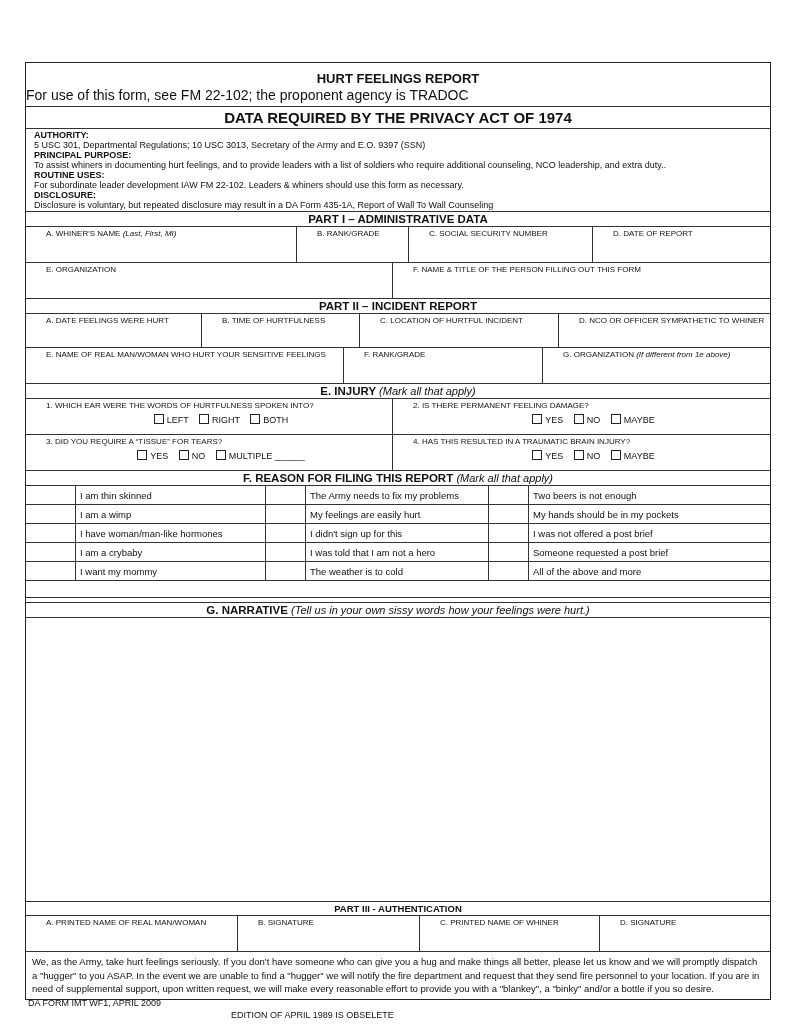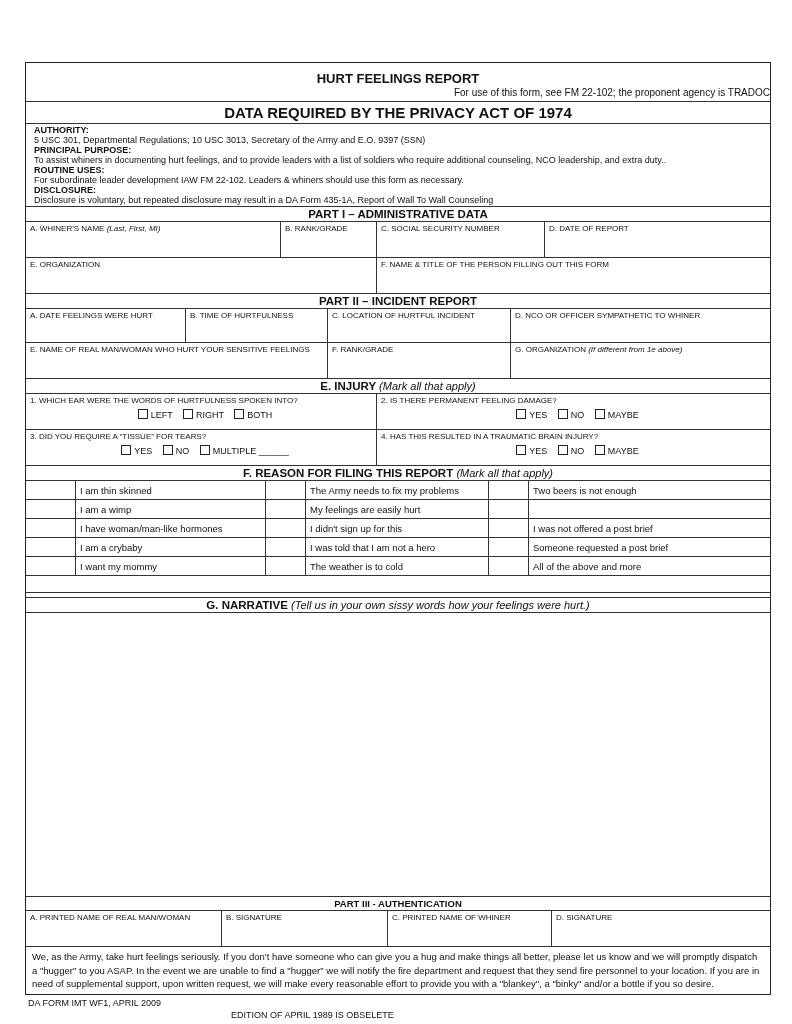--- a/index.html
+++ b/index.html
@@ -1,25 +1,25 @@
 <!DOCTYPE html>
 <html><head>
 <meta charset="utf-8">
 <style>
   html, body { margin: 0; padding: 0; background: #fff; }
   body { width: 792px; height: 1024px; position: relative; overflow: hidden; color: #111;
          font-family: "Liberation Sans", sans-serif; }
   .form { position: absolute; left: 25px; top: 62px; width: 744px; border: 1.5px solid #222; border-bottom: none; }
   .row { display: flex; border-bottom: 1.2px solid #333; box-sizing: border-box; }
-  .cell { box-sizing: border-box; border-right: 1.2px solid #333; padding: 2px 4px; font-size: 8px; text-transform: uppercase; position: relative; }
+  .cell { box-sizing: border-box; border-right: 1.2px solid #333; padding: 2px 4px; font-size: 8px; text-transform: uppercase; position: relative; margin-left: 16px; }
   .cell:last-child { border-right: none; }
   .sec-head { text-align: center; font-weight: bold; font-size: 11.5px; padding: 1px 0; border-bottom: 1.2px solid #333; }
   .sec-head i { font-weight: normal; font-size: 11px; }
   .title { text-align: center; font-weight: bold; font-size: 13px; padding-top: 8px; }
-  .subtitle { text-align: right; font-size: 10px; padding: 1px 0 3px; border-bottom: 1.2px solid #333; }
+  .subtitle { text-align: left; font-size: 14px; padding: 1px 0 3px; border-bottom: 1.2px solid #333; }
   .privacy-head { text-align: center; font-weight: bold; font-size: 15px; padding: 2px 0; border-bottom: 1.2px solid #333; }
   .privacy { font-size: 9px; padding: 1px 6px 1px 8px; border-bottom: 1.2px solid #333; line-height: 10px; }
   .privacy .pr { display: flex; flex-direction: column; }
   .privacy .lbl { width: 132px; font-weight: bold; flex: none; }
   .checks { text-align: center; font-size: 9px; margin-top: 4px; }
   .chk { display: inline-block; width: 8px; height: 8px; border: 1.2px solid #222; vertical-align: -1px; margin-right: 3px; margin-left: 8px; }
   .reason-row { display: flex; height: 18px; border-bottom: 1px solid #333; }
   .reason-box { width: 50px; border-right: 1.2px solid #333; box-sizing: border-box; }
   .reason-box.w { width: 40px; }
   .reason-txt { font-size: 9.5px; padding: 4px 4px 0; box-sizing: border-box; border-right: 1.2px solid #333; }
@@ -131,20 +131,21 @@
         <div class="reason-txt" style="width:183px">The Army needs to fix my problems</div>
       <div class="reason-box w"></div>
         <div class="reason-txt" style="flex:1">Two beers is not enough</div>
     </div>
     <div class="reason-row">
       <div class="reason-box"></div>
         <div class="reason-txt" style="width:190px">I am a wimp</div>
       <div class="reason-box w"></div>
         <div class="reason-txt" style="width:183px">My feelings are easily hurt</div>
       <div class="reason-box w"></div>
+        <div class="reason-txt" style="flex:1">My hands should be in my pockets</div>
     </div>
     <div class="reason-row">
       <div class="reason-box"></div>
         <div class="reason-txt" style="width:190px">I have woman/man-like hormones</div>
       <div class="reason-box w"></div>
         <div class="reason-txt" style="width:183px">I didn't sign up for this</div>
       <div class="reason-box w"></div>
         <div class="reason-txt" style="flex:1">I was not offered a post brief</div>
     </div>
     <div class="reason-row">

